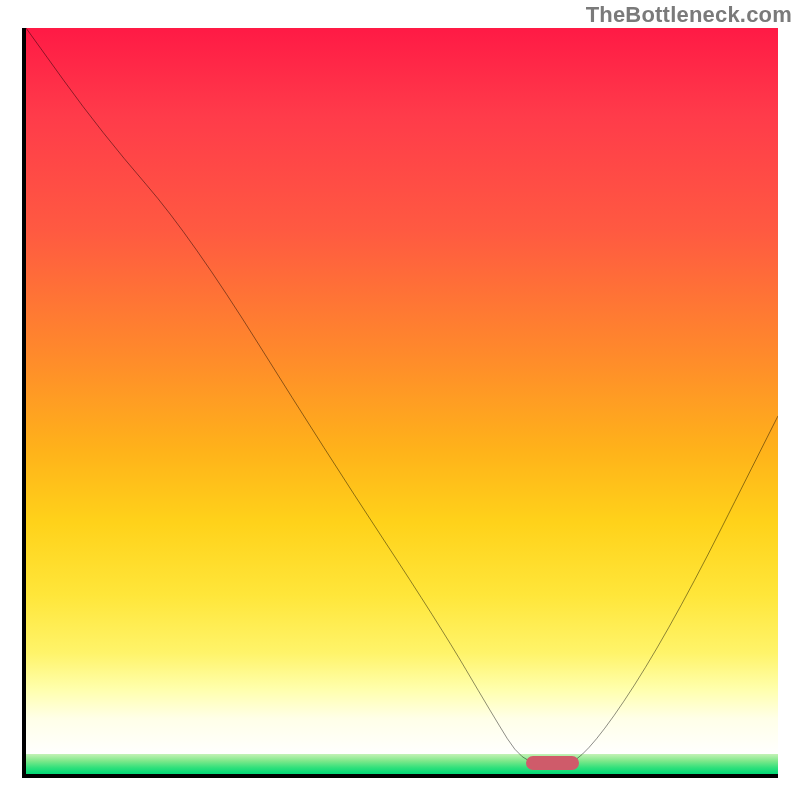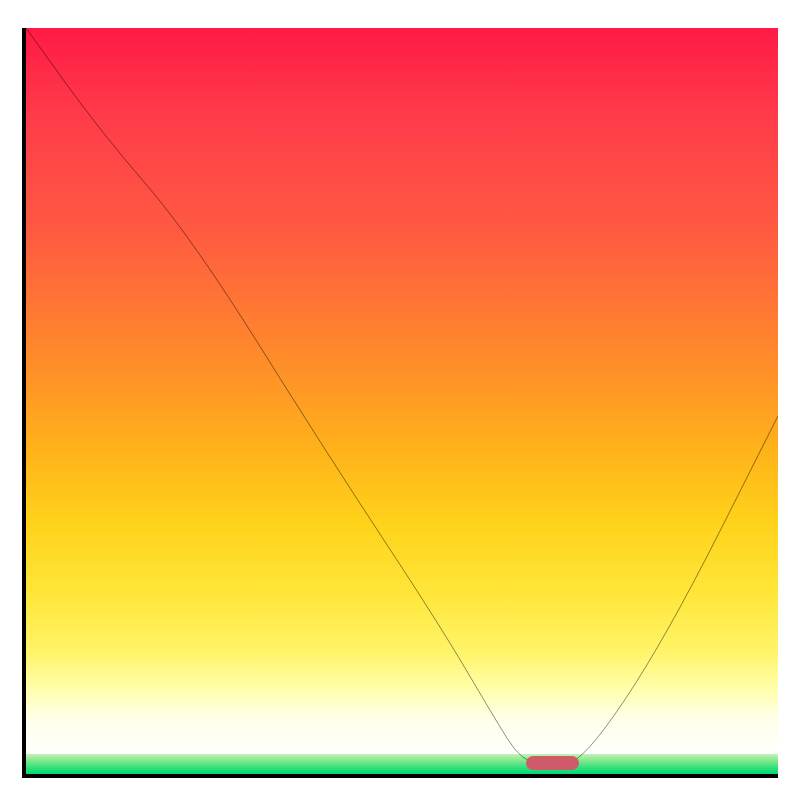--- a/index.html
+++ b/index.html
@@ -98,20 +98,21 @@
     height: 14px;
     border-radius: 8px;
     background: #cf5b6a;
   }
 </style>
 </head>
 <body>
 
 <div class="frame">
 
+  <div class="watermark">TheBottleneck.com</div>
 
   <div class="plot">
     <div class="plot-inner">
 
       <div class="gradient">
         <div class="grad-main"></div>
         <div class="grad-green"></div>
       </div>
 
       <svg class="curve" viewBox="0 0 100 100" preserveAspectRatio="none">

